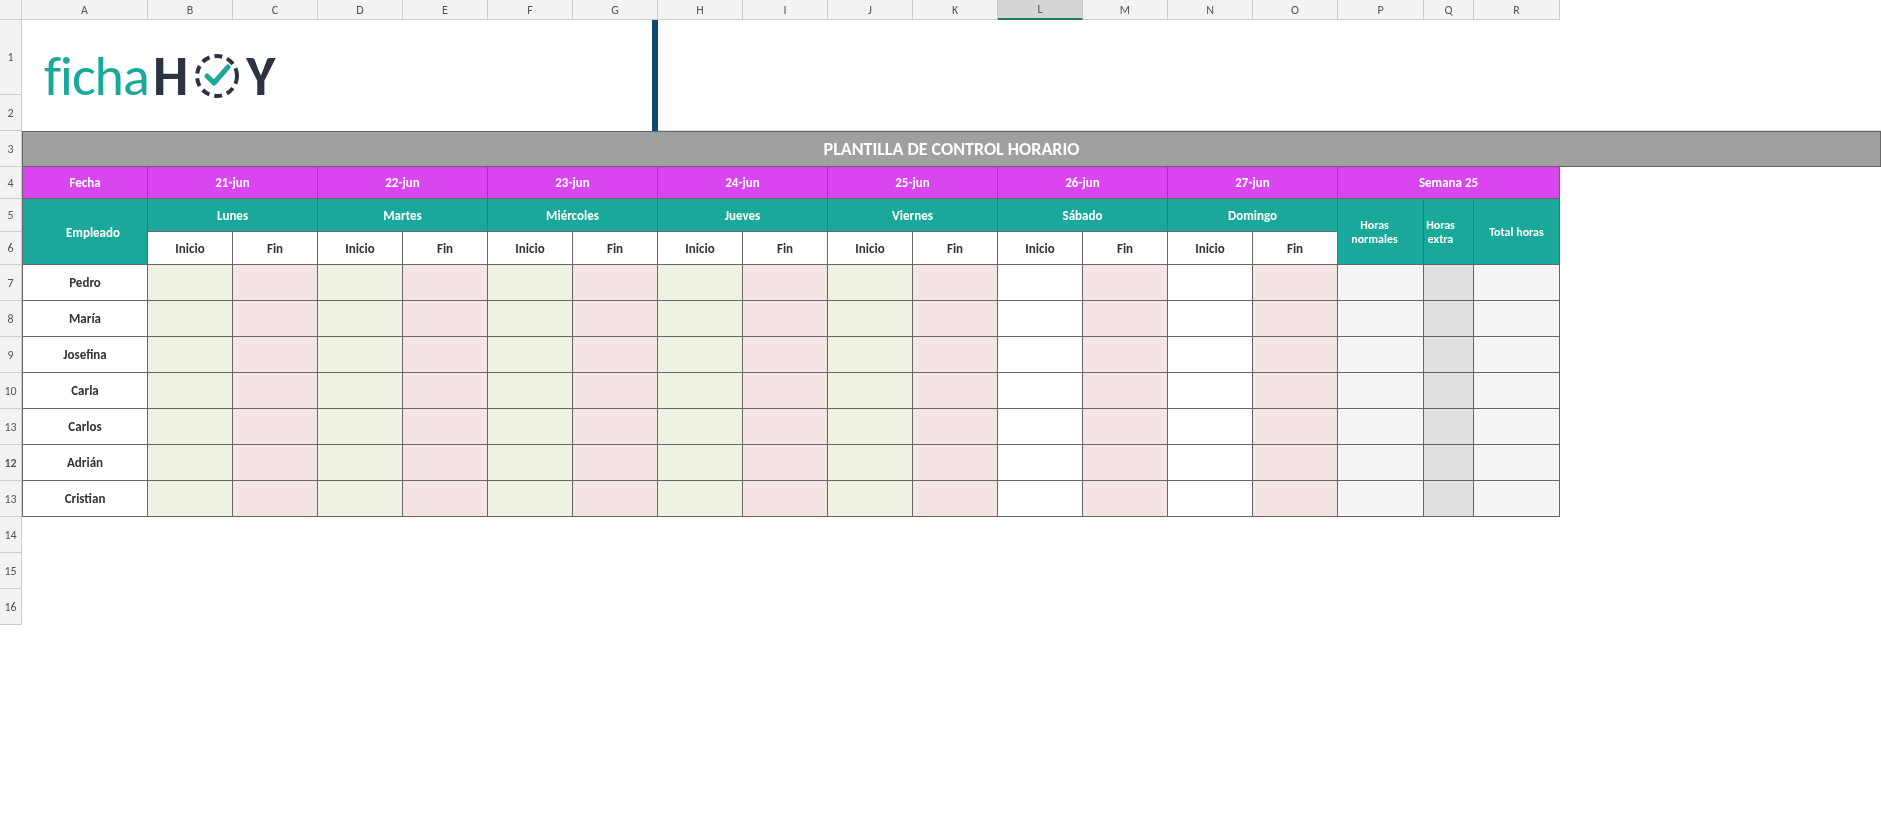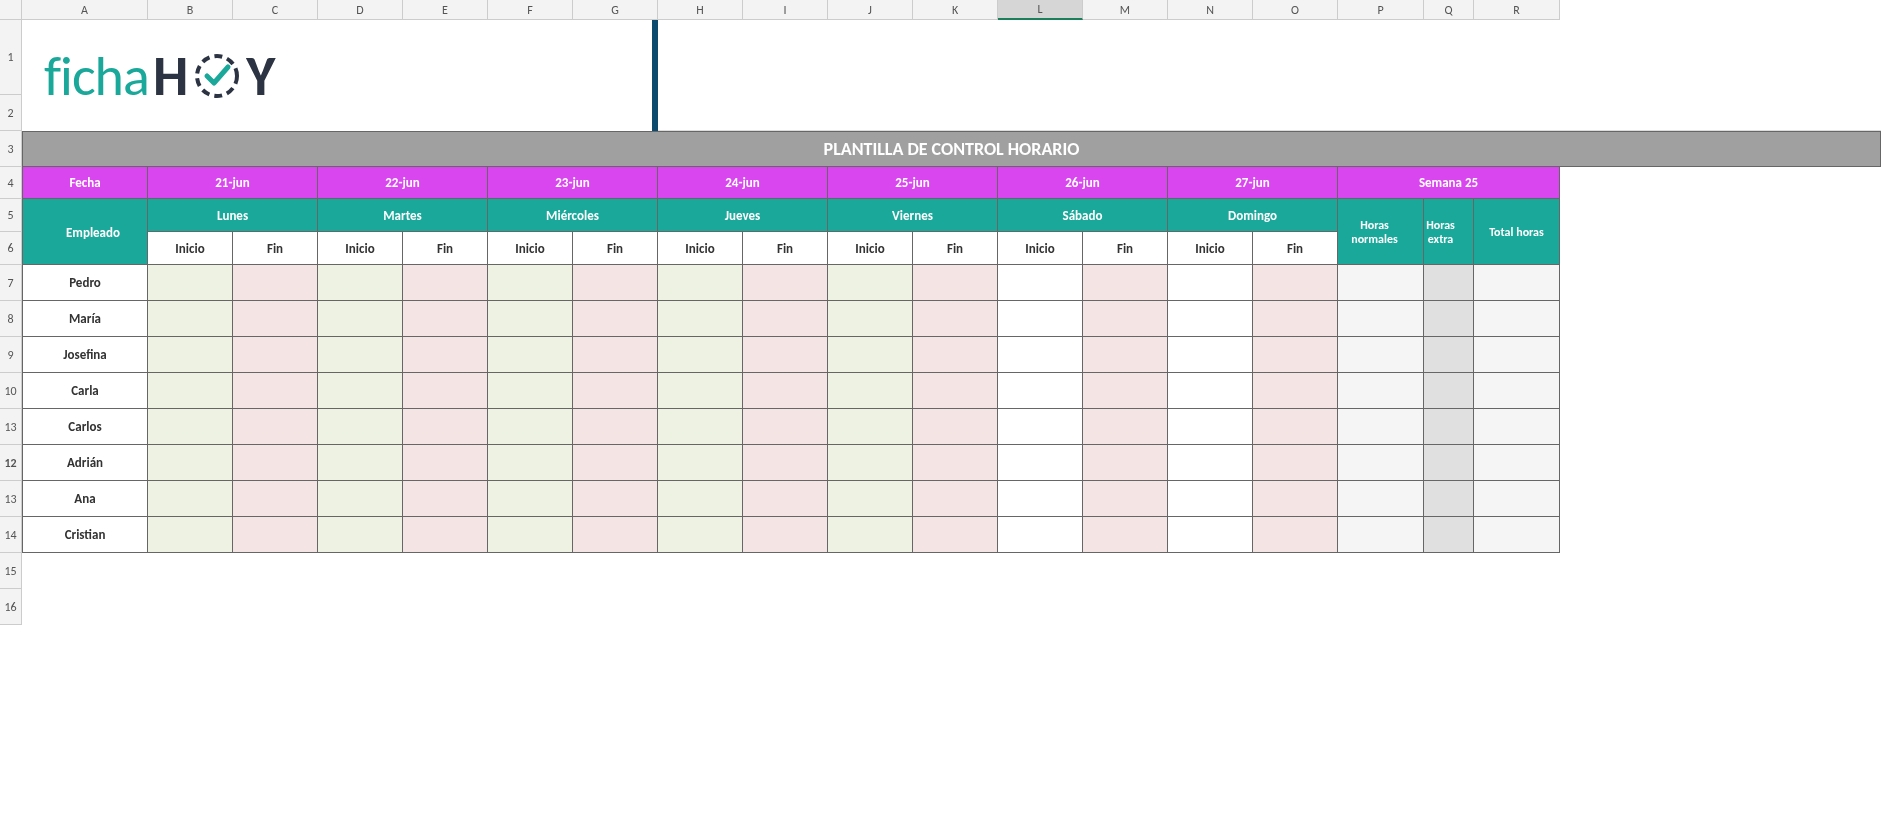--- a/index.html
+++ b/index.html
@@ -343,40 +343,20 @@
           <div class="cell pink"></div>
           <div class="cell white"></div>
           <div class="cell pink"></div>
           <div class="cell white"></div>
           <div class="cell pink"></div>
           <div class="cell grey1"></div>
           <div class="cell grey2"></div>
           <div class="cell grey1"></div>
         </div>
         <div class="grid h-36">
-          <div class="emp">Ana</div>
-          <div class="cell green"></div>
-          <div class="cell pink"></div>
-          <div class="cell green"></div>
-          <div class="cell pink"></div>
-          <div class="cell green"></div>
-          <div class="cell pink"></div>
-          <div class="cell green"></div>
-          <div class="cell pink"></div>
-          <div class="cell green"></div>
-          <div class="cell pink"></div>
-          <div class="cell white"></div>
-          <div class="cell pink"></div>
-          <div class="cell white"></div>
-          <div class="cell pink"></div>
-          <div class="cell grey1"></div>
-          <div class="cell grey2"></div>
-          <div class="cell grey1"></div>
-        </div>
-        <div class="grid h-36">
           <div class="emp">Cristian</div>
           <div class="cell green"></div>
           <div class="cell pink"></div>
           <div class="cell green"></div>
           <div class="cell pink"></div>
           <div class="cell green"></div>
           <div class="cell pink"></div>
           <div class="cell green"></div>
           <div class="cell pink"></div>
           <div class="cell green"></div>

